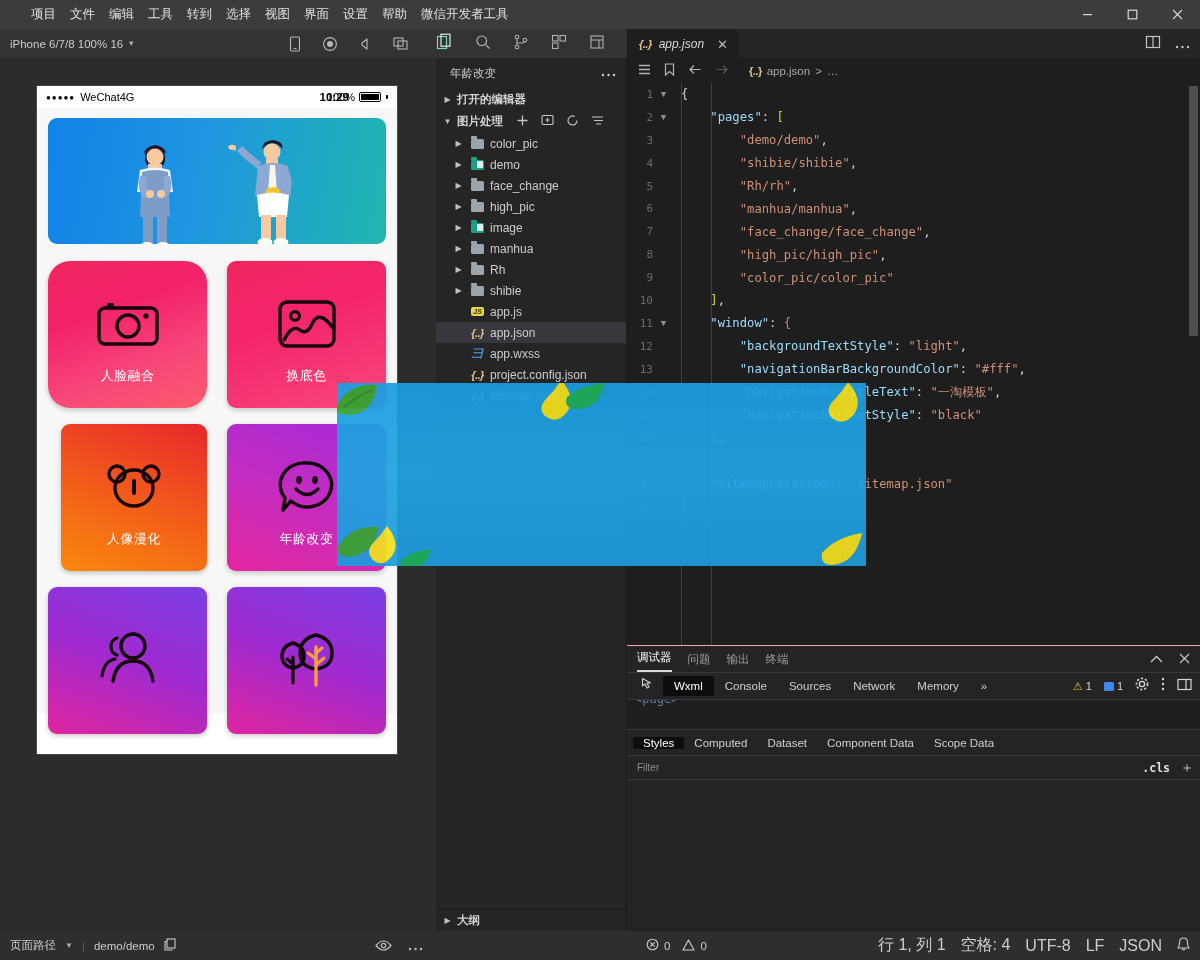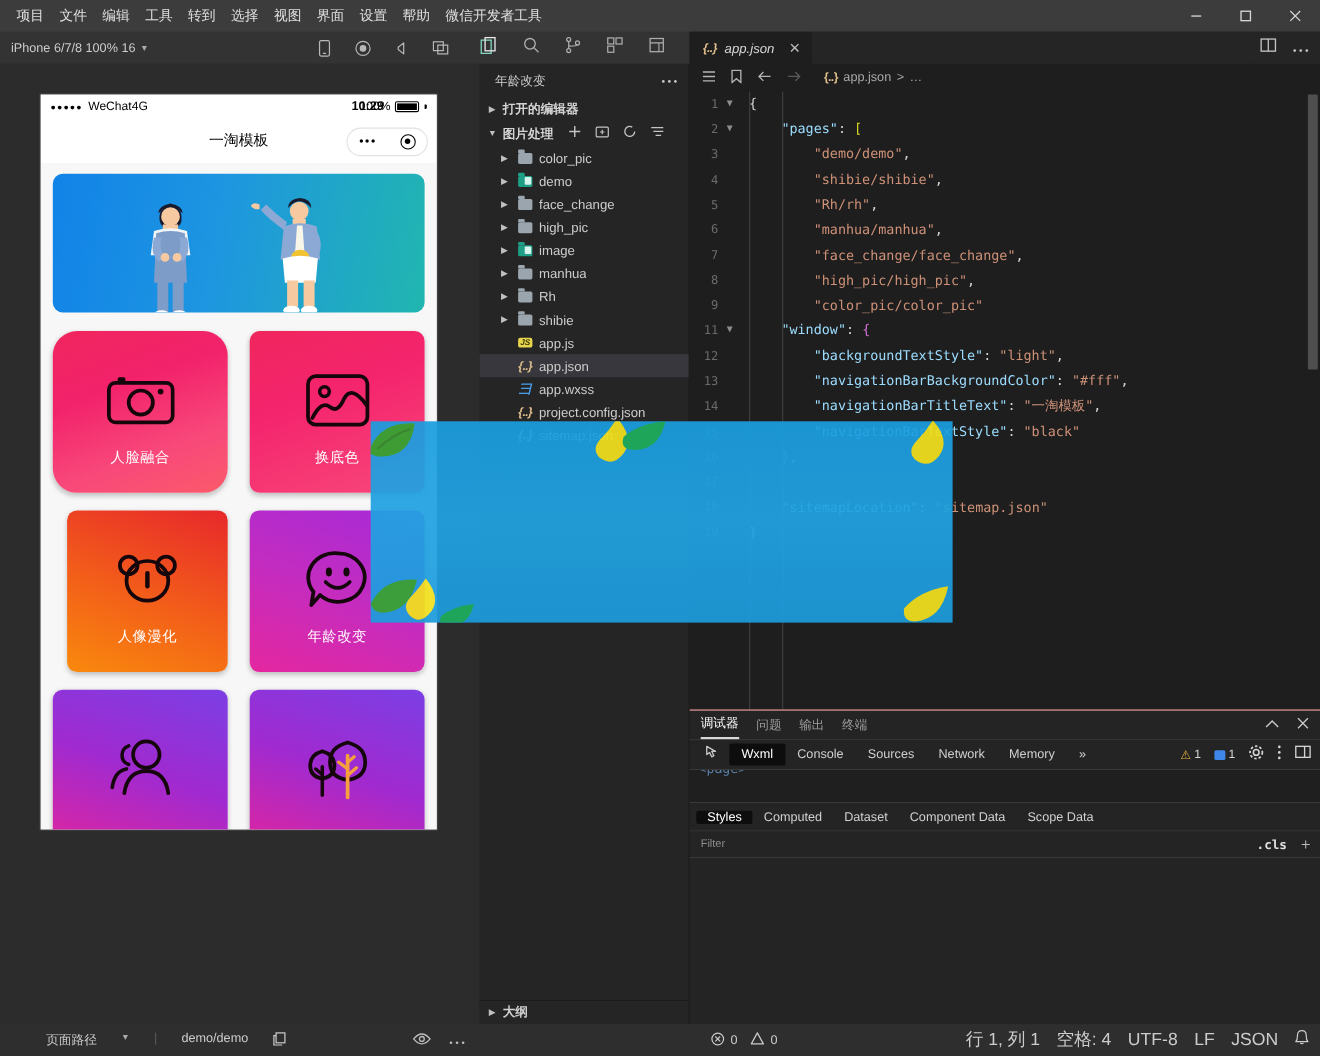--- a/index.html
+++ b/index.html
@@ -10,21 +10,21 @@
     overflow: hidden;
     -webkit-font-smoothing: antialiased;
   }
   .app { position: relative; width: 1200px; height: 960px; background: #2c2c2c; }
 
   
   .titlebar {
     position: absolute; top: 0; left: 0; width: 1200px; height: 29px;
     background: #3c3c3c; display: flex; align-items: center;
   }
-  .menu { display: flex; align-items: flex-end; padding-left: 8px; gap: 0; }
+  .menu { display: flex; align-items: flex-end; padding-left: 24px; gap: 0; }
   .menu-item {
     color: #e0e0e0; font-size: 12.5px; padding: 4px 7px; white-space: nowrap; cursor: default;
   }
   .menu-item.wide { padding-right: 4px; }
   .title-center {
     position: absolute; left: 0; width: 1200px; text-align: center;
     font-size: 12px; color: #cfcfcf; pointer-events: none;
   }
   .title-center .tt { color: #dddddd; }
   .title-center .dim { color: #8c8c8c; }
@@ -228,21 +228,21 @@
   }
   .filter-row .ph { font-size: 10px; color: #8d8d8d; flex: 1; }
   .cls { font-family: "DejaVu Sans Mono", monospace; font-size: 11.5px; color: #e0e0e0; font-weight: 700; }
   .plus-small { color: #bdbdbd; margin-left: 10px; font-size: 14px; }
 
   
   .statusrow {
     position: absolute; bottom: 0; left: 0; width: 1200px; height: 29px;
     background: #2e2e2e; display: flex; align-items: center;
   }
-  .sr-left { display: flex; gap: 22px; padding-left: 10px; color: #cccccc; font-size: 11.5px; margin-left: 32px; }
+  .sr-left { display: flex; align-items: center; gap: 9px; padding-left: 10px; color: #cccccc; font-size: 11.5px; }
   .sr-sep { color: #5a5a5a; }
   .sr-sim-right { position: absolute; left: 375px; display: flex; gap: 16px; color: #bdbdbd; }
   .sr-errs { position: absolute; left: 646px; display: flex; align-items: center; gap: 12px; color: #cccccc; font-size: 11.5px; }
   .sr-right { position: absolute; right: 10px; display: flex; align-items: center; gap: 15px; color: #cccccc; font-size: 16px; }
 
   
   .overlay-img {
     position: absolute; left: 337px; top: 383px; width: 529px; height: 183px;
     background: linear-gradient(180deg, #1b9ee0 0%, #21a3e2 50%, #1d9cdc 100%);
     opacity: .93; overflow: hidden; pointer-events: none;
@@ -388,27 +388,20 @@
         <div class="sb-center">10:29</div>
         <div class="sb-right">
           <span>100%</span>
           <span class="batt">
               <i></i>
             </span>
           <span class="batt-tip"></span>
         </div>
       </div>
 
-      <div class="navbar">
-        <div class="nav-title">一淘模板</div>
-        <div class="capsule">
-          <span class="cap-dots">•••</span>
-          <span class="cap-circ"></span>
-        </div>
-      </div>
 
       <div class="page-body">
         <div class="banner">
           <svg width="338" height="126" viewBox="0 0 338 126" style="position:absolute;left:0;top:0">
 
             <g transform="translate(90,24)">
               <path d="M8 10 q9 -11 18 0 q3 10 -2 14 q-7 4 -14 0 q-5 -5 -2 -14z" fill="#1a1a2e"></path>
               <circle cx="17" cy="15" r="8.5" fill="#f6c9a0"></circle>
               <path d="M6 12 q11 -13 22 0 q0 -7 -11 -9 q-11 2 -11 9z" fill="#1a1a2e"></path>
               <rect x="10" y="22" width="14" height="6" fill="#f6c9a0"></rect>
@@ -728,20 +721,21 @@
       <div id="code-lines">
           <div class="cline"><span class="ln">1</span><span class="fold">▼</span><span class="ctext"><span class="k-brace">{</span></span></div>
           <div class="cline"><span class="ln">2</span><span class="fold">▼</span><span class="ctext">    <span class="k-key">"pages"</span><span class="k-punct">:</span> <span class="k-bracket1">[</span></span></div>
           <div class="cline"><span class="ln">3</span><span class="fold"></span><span class="ctext">        <span class="k-str">"demo/demo"</span><span class="k-punct">,</span></span></div>
           <div class="cline"><span class="ln">4</span><span class="fold"></span><span class="ctext">        <span class="k-str">"shibie/shibie"</span><span class="k-punct">,</span></span></div>
           <div class="cline"><span class="ln">5</span><span class="fold"></span><span class="ctext">        <span class="k-str">"Rh/rh"</span><span class="k-punct">,</span></span></div>
           <div class="cline"><span class="ln">6</span><span class="fold"></span><span class="ctext">        <span class="k-str">"manhua/manhua"</span><span class="k-punct">,</span></span></div>
           <div class="cline"><span class="ln">7</span><span class="fold"></span><span class="ctext">        <span class="k-str">"face_change/face_change"</span><span class="k-punct">,</span></span></div>
           <div class="cline"><span class="ln">8</span><span class="fold"></span><span class="ctext">        <span class="k-str">"high_pic/high_pic"</span><span class="k-punct">,</span></span></div>
           <div class="cline"><span class="ln">9</span><span class="fold"></span><span class="ctext">        <span class="k-str">"color_pic/color_pic"</span></span></div>
+          <div class="cline"><span class="ln">10</span><span class="fold"></span><span class="ctext">    <span class="k-bracket1">]</span><span class="k-punct">,</span></span></div>
           <div class="cline"><span class="ln">11</span><span class="fold">▼</span><span class="ctext">    <span class="k-key">"window"</span><span class="k-punct">:</span> <span class="k-bracket2">{</span></span></div>
           <div class="cline"><span class="ln">12</span><span class="fold"></span><span class="ctext">        <span class="k-key">"backgroundTextStyle"</span><span class="k-punct">:</span> <span class="k-str">"light"</span><span class="k-punct">,</span></span></div>
           <div class="cline"><span class="ln">13</span><span class="fold"></span><span class="ctext">        <span class="k-key">"navigationBarBackgroundColor"</span><span class="k-punct">:</span> <span class="k-str">"#fff"</span><span class="k-punct">,</span></span></div>
           <div class="cline"><span class="ln">14</span><span class="fold"></span><span class="ctext">        <span class="k-key">"navigationBarTitleText"</span><span class="k-punct">:</span> <span class="k-str">"一淘模板"</span><span class="k-punct">,</span></span></div>
           <div class="cline"><span class="ln">15</span><span class="fold"></span><span class="ctext">        <span class="k-key">"navigationBarTextStyle"</span><span class="k-punct">:</span> <span class="k-str">"black"</span></span></div>
           <div class="cline"><span class="ln">16</span><span class="fold"></span><span class="ctext">    <span class="k-bracket2">}</span><span class="k-punct">,</span></span></div>
           <div class="cline"><span class="ln">17</span><span class="fold"></span><span class="ctext"></span></div>
           <div class="cline"><span class="ln">18</span><span class="fold"></span><span class="ctext">    <span class="k-key">"sitemapLocation"</span><span class="k-punct">:</span> <span class="k-str">"sitemap.json"</span></span></div>
           <div class="cline"><span class="ln">19</span><span class="fold"></span><span class="ctext"><span class="k-brace">}</span></span></div>
         </div>

